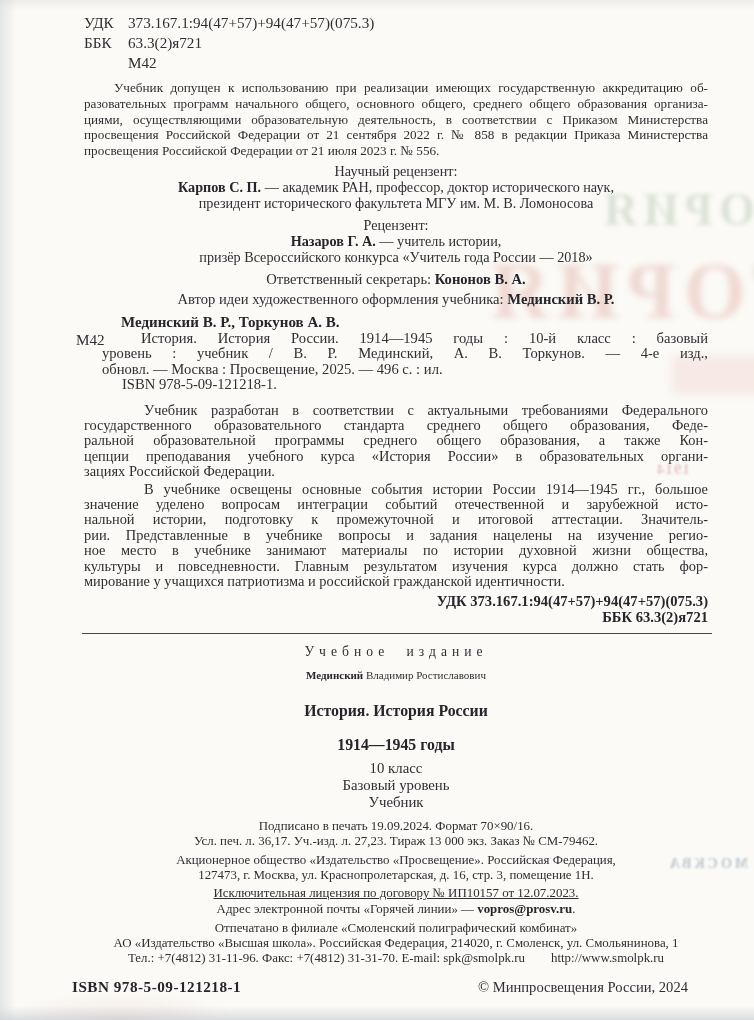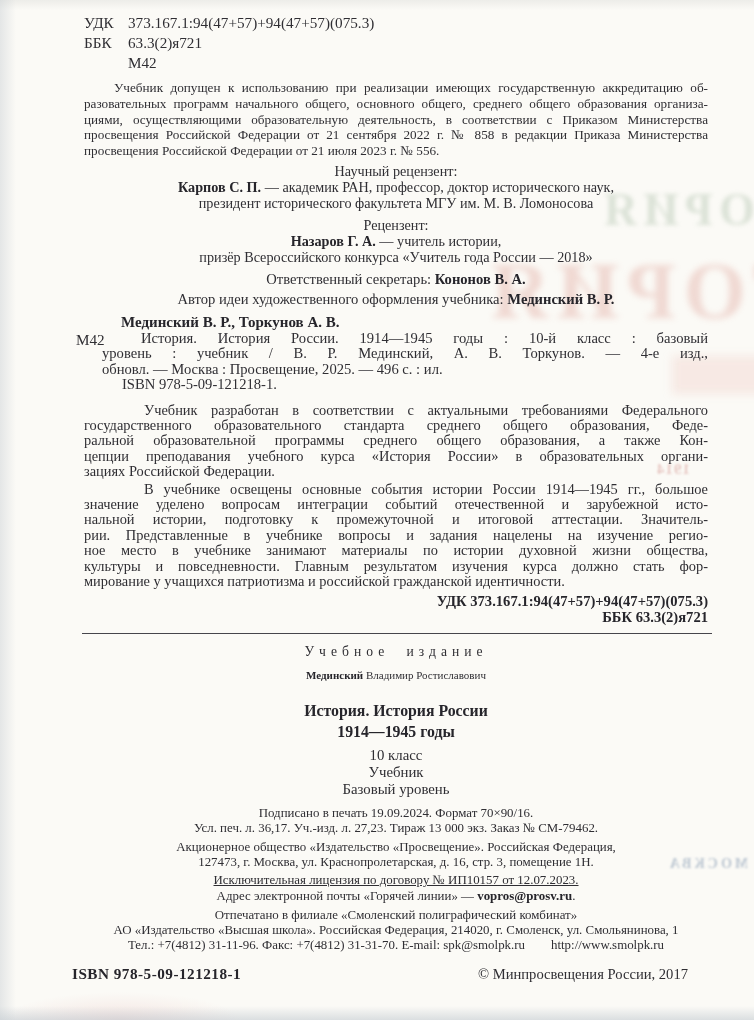--- a/index.html
+++ b/index.html
@@ -51,21 +51,21 @@
 
   .udk-footer{margin-top:4px;text-align:right;font-weight:bold;color:#26252b;font-size:14.6px;line-height:16px;}
 
   .rule{border:0;border-top:1.6px solid #46454b;margin:8px 0 0 -2px;width:630px;}
 
   .colo{text-align:center;}
   .edition{margin-top:10px;font-size:13.6px;line-height:16px;letter-spacing:5px;word-spacing:9px;}
   .colo-auth{font-size:11px;line-height:18px;}
   .colo-auth1{margin-top:6px;}
   .colo-title{font-weight:bold;color:#26252b;font-size:15.8px;line-height:18px;}
-  .colo-title1{margin-top:18px;} .colo-title2{margin-top:3px;}
+  .colo-title1{margin-top:18px;} .colo-title2{margin-top:16px;}
   .colo-sub{font-size:14.8px;line-height:17px;}
   .colo-sub1{margin-top:6px;}
   .small{font-size:12.9px;line-height:15px;}
   .sm-g1{margin-top:8px;} .sm-g2{margin-top:4px;} .sm-g3{margin-top:3px;text-decoration:underline;} .sm-g4{margin-top:1px;}
   .url-gap{display:inline-block;width:26px;}
 
   .footer{margin-top:12px;display:flex;justify-content:space-between;align-items:flex-end;margin-left:-12px;padding-right:20px;}
   .f-isbn{font-weight:bold;color:#26252b;font-size:15.2px;letter-spacing:0.5px;}
   .f-copy{font-size:14.6px;}
 </style>
@@ -139,33 +139,33 @@
     <div class="udk-footer" style="margin-top:0">ББК 63.3(2)я721</div>
 
     <hr class="rule">
 
     <div class="colo">
       <div class="edition">Учебное издание</div>
       <div class="colo-auth colo-auth1"><b>Мединский</b><span> Владимир Ростиславович</span></div>
       <div class="colo-title colo-title1">История. История России</div>
       <div class="colo-title colo-title2">1914—1945 годы</div>
       <div class="colo-sub colo-sub1">10 класс</div>
+      <div class="colo-sub">Базовый уровень</div>
       <div class="colo-sub">Учебник</div>
-      <div class="colo-sub">Базовый уровень</div>
 
       <div class="small sm-g1">Подписано в печать 19.09.2024. Формат 70×90/16.</div>
       <div class="small">Усл. печ. л. 36,17. Уч.-изд. л. 27,23. Тираж 13 000 экз. Заказ № СМ-79462.</div>
       <div class="small sm-g2">Акционерное общество «Издательство «Просвещение». Российская Федерация,</div>
       <div class="small">127473, г. Москва, ул. Краснопролетарская, д. 16, стр. 3, помещение 1Н.</div>
       <div class="small sm-g3">Исключительная лицензия по договору № ИП10157 от 12.07.2023.</div>
       <div class="small sm-g4"><span>Адрес электронной почты «Горячей линии» — </span><b>vopros@prosv.ru</b><span>.</span></div>
       <div class="small sm-g2">Отпечатано в филиале «Смоленский полиграфический комбинат»</div>
       <div class="small">АО «Издательство «Высшая школа». Российская Федерация, 214020, г. Смоленск, ул. Смольянинова, 1</div>
       <div class="small"><span>Тел.: +7(4812) 31-11-96. Факс: +7(4812) 31-31-70. E-mail: spk@smolpk.ru</span><span class="url-gap"></span><span>http://www.smolpk.ru</span></div>
     </div>
 
     <div class="footer">
       <span class="f-isbn">ISBN 978-5-09-121218-1</span>
-      <span class="f-copy">© Минпросвещения России, 2017</span>
+      <span class="f-copy">© Минпросвещения России, 2024</span>
     </div>
 
   </div>
 </div>
 
 </body></html>

